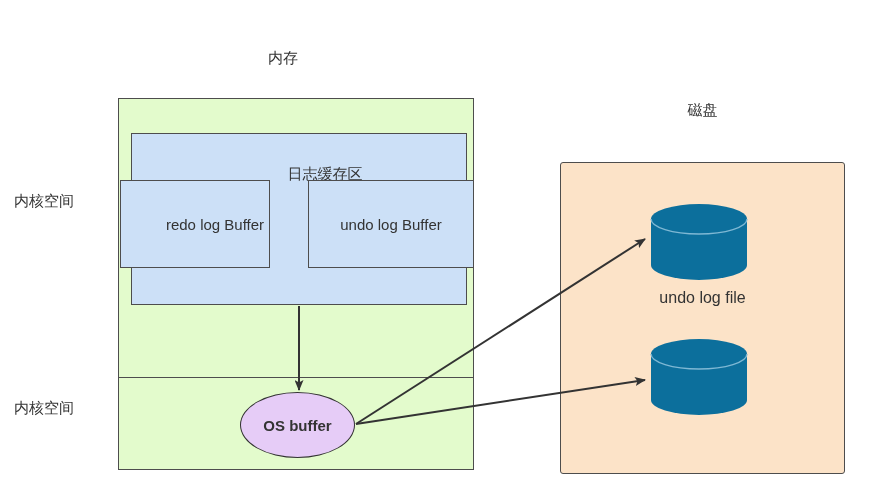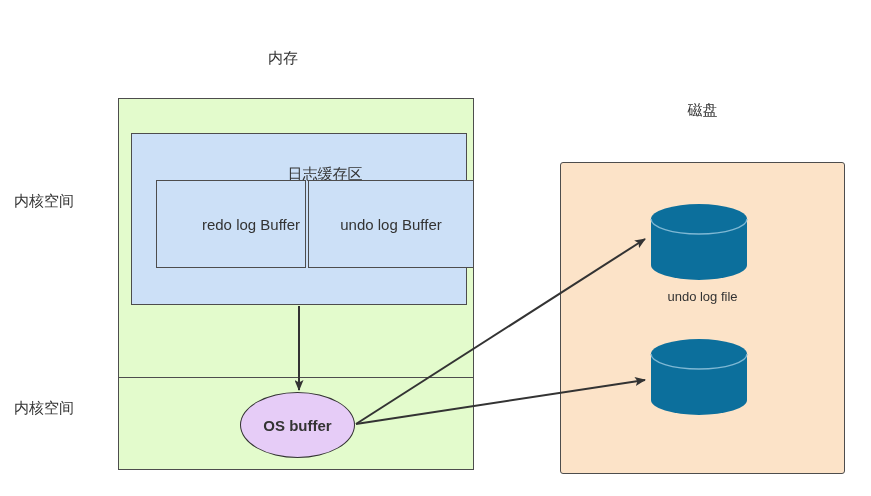--- a/index.html
+++ b/index.html
@@ -66,21 +66,21 @@
     position:absolute;
     top:180px;
     height:88px;
     background:#cce0f7;
     border:1.6px solid #4d4d4d;
     box-sizing:border-box;
     display:flex;
     align-items:center;
     justify-content:center;
   }
-  #redo-log-buffer{ left:156px; width:150px;padding-left:40px; }
+  #redo-log-buffer{ left:120px; width:150px;padding-left:40px; }
   #undo-log-buffer{ left:308px; width:166px; }
   .buffer-box span{
     color:#333333;
     font-size:15px;
     white-space:nowrap;
   }
 
   
   #os-buffer{
     position:absolute;
@@ -118,21 +118,21 @@
     width:98px; height:78px;
   }
   #undo-log-file-cyl{ left:650px; top:203px; }
   #redo-log-file-cyl{ left:650px; top:338px; }
 
   .cyl-label{
     position:absolute;
     width:285px;
     left:560px;
     color:#333333;
-    font-size:13px;
+    font-size:16px;
     text-align:center;
   }
   #undo-log-file-label{ top:289px; }
   #redo-log-file-label{ top:431px; }
 
   
   #arrow-layer{
     position:absolute;
     left:0; top:0;
     width:871px; height:496px;

